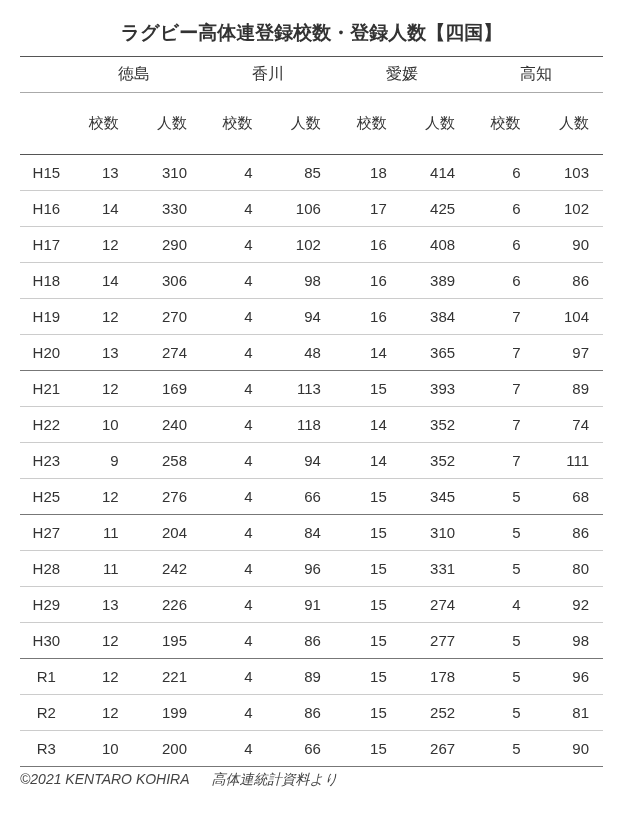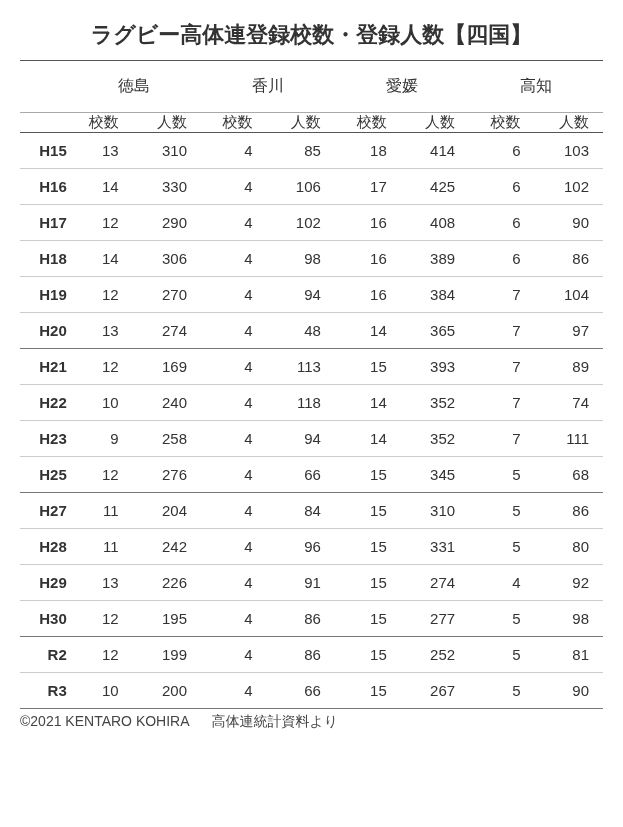--- a/index.html
+++ b/index.html
@@ -9,82 +9,81 @@
     background: #fff;
     color: #333;
   }
   .wrap {
     width: 583px;
     margin: 0 auto;
   }
   .title {
     text-align: center;
     font-weight: bold;
-    font-size: 22px;
+    font-size: 19px;
     margin-bottom: 10px;
     letter-spacing: 0;
   }
   table {
     border-collapse: collapse;
     width: 100%;
     font-size: 15px;
   }
   th, td {
     padding: 0;
     font-weight: normal;
   }
   
   .pref-row th {
     border-top: 1.5px solid #555;
     border-bottom: 0.5px solid #aaa;
-    padding: 15px 0;
+    padding: 7px 0;
     font-size: 16px;
   }
   .sub-row th {
     border-bottom: 1.5px solid #555;
-    padding: 0 0;
+    padding: 21px 0;
     font-size: 15px;
   }
   .year-col {
     width: 52px;
     text-align: center;
   }
   .num-col {
     width: 66px;
     text-align: right;
     padding-right: 14px !important;
   }
   tbody td {
     padding: 9px 0;
     border-bottom: 0.5px solid #ccc;
   }
   tbody tr.group-end td {
     border-bottom: 1.3px solid #777;
   }
   tbody td.year {
-    text-align: right;
+    text-align: center;
     padding-left: 6px;
     font-size: 15px;
-    font-weight: bold;
   }
   tbody td.num {
     text-align: right;
     padding-right: 14px;
     font-size: 15px;
   }
   
   tbody tr:first-child td {
     border-top: 1px solid #666;
   }
   .credit {
     margin-top: 4px;
     font-size: 14px;
     color: #444;
   }
-  .credit span { margin-right: 18px; }
+  .credit span { margin-right: 18px; font-style: italic; }
 </style>
 </head>
 <body>
 
 <div class="wrap">
   <div class="title">ラグビー高体連登録校数・登録人数【四国】</div>
 
   <table>
     <thead>
       <tr class="pref-row">
@@ -255,20 +254,31 @@
           <td class="num">12</td>
           <td class="num">195</td>
           <td class="num">4</td>
           <td class="num">86</td>
           <td class="num">15</td>
           <td class="num">277</td>
           <td class="num">5</td>
           <td class="num">98</td>
         </tr>
         <tr>
+          <td class="year">R1</td>
+          <td class="num">12</td>
+          <td class="num">221</td>
+          <td class="num">4</td>
+          <td class="num">89</td>
+          <td class="num">15</td>
+          <td class="num">178</td>
+          <td class="num">5</td>
+          <td class="num">96</td>
+        </tr>
+        <tr>
           <td class="year">R2</td>
           <td class="num">12</td>
           <td class="num">199</td>
           <td class="num">4</td>
           <td class="num">86</td>
           <td class="num">15</td>
           <td class="num">252</td>
           <td class="num">5</td>
           <td class="num">81</td>
         </tr>

